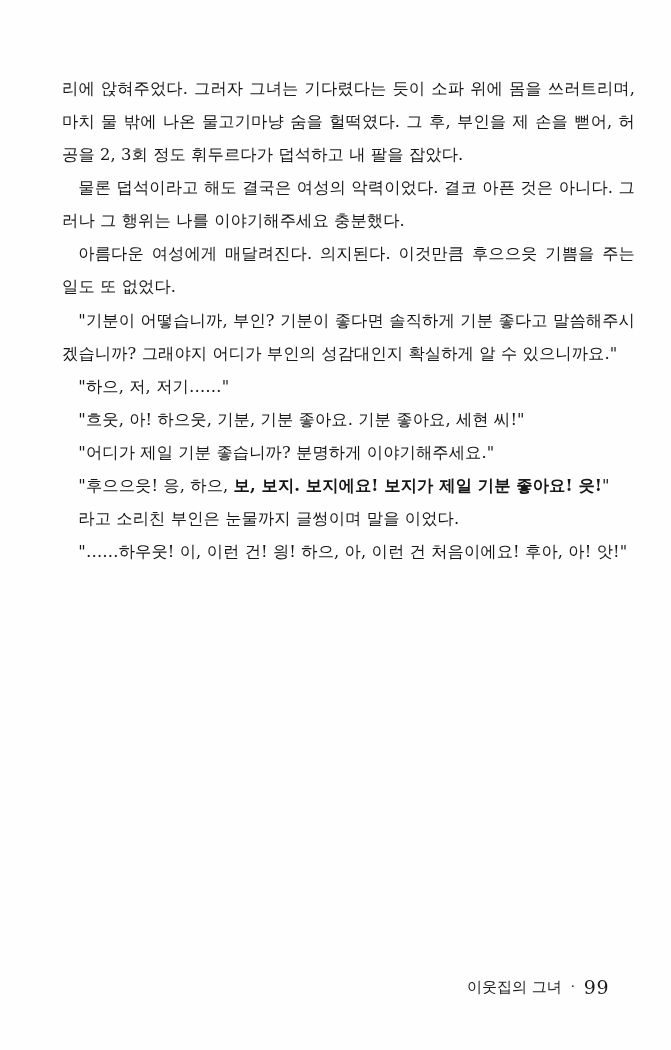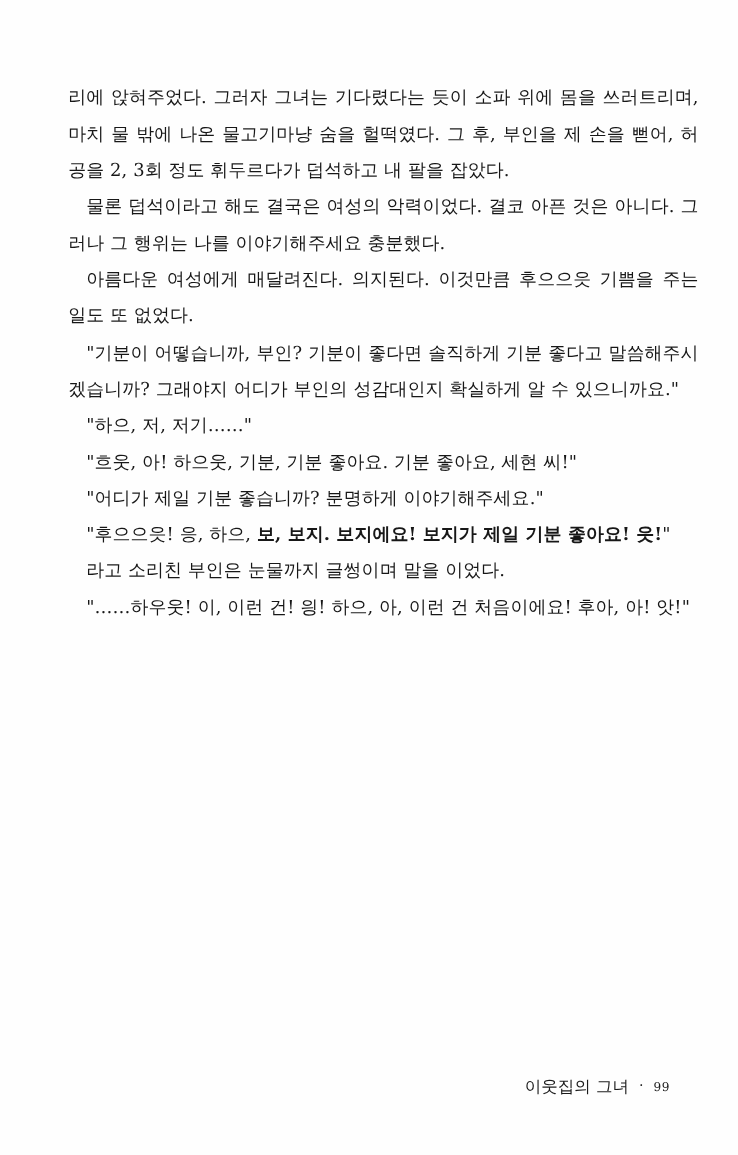--- a/index.html
+++ b/index.html
@@ -51,21 +51,21 @@
     gap: 9px;
     font-size: 15px;
     color: #1a1a1a;
   }
   .footer .dot {
     font-size: 13px;
     line-height: 1;
     transform: translateY(-1px);
   }
   .footer .pagenum {
-    font-size: 11px;
+    font-size: 19px;
     letter-spacing: 0.5px;
   }
 </style>
 </head>
 <body>
 
 <div class="page">
   <div class="body-text">
     <p class="para noindent">리에 앉혀주었다. 그러자 그녀는 기다렸다는 듯이 소파 위에 몸을 쓰러트리며, 마치 물 밖에 나온 물고기마냥 숨을 헐떡였다. 그 후, 부인을 제 손을 뻗어, 허공을 2, 3회 정도 휘두르다가 덥석하고 내 팔을 잡았다.</p>
     <p class="para">물론 덥석이라고 해도 결국은 여성의 악력이었다. 결코 아픈 것은 아니다. 그러나 그 행위는 나를 이야기해주세요 충분했다.</p>

